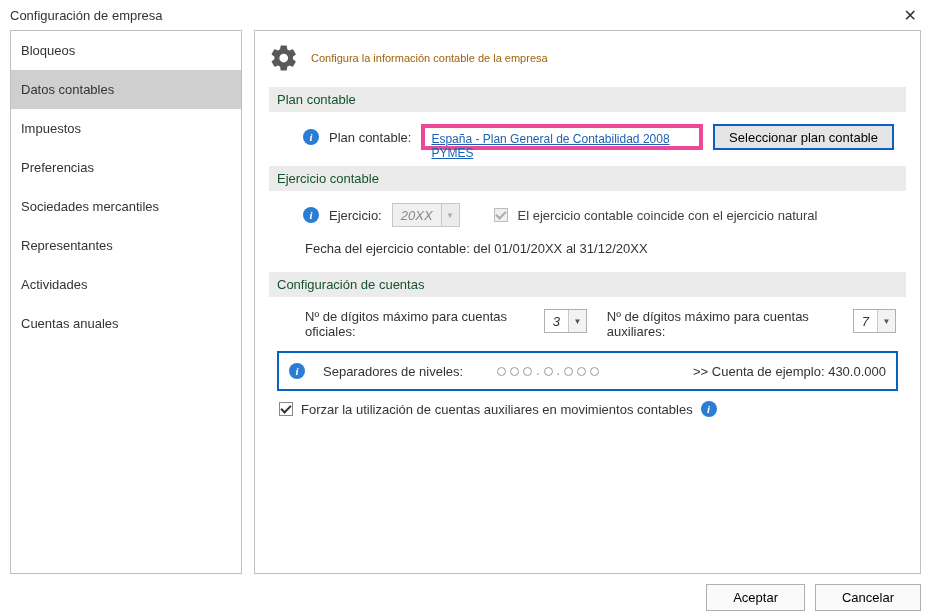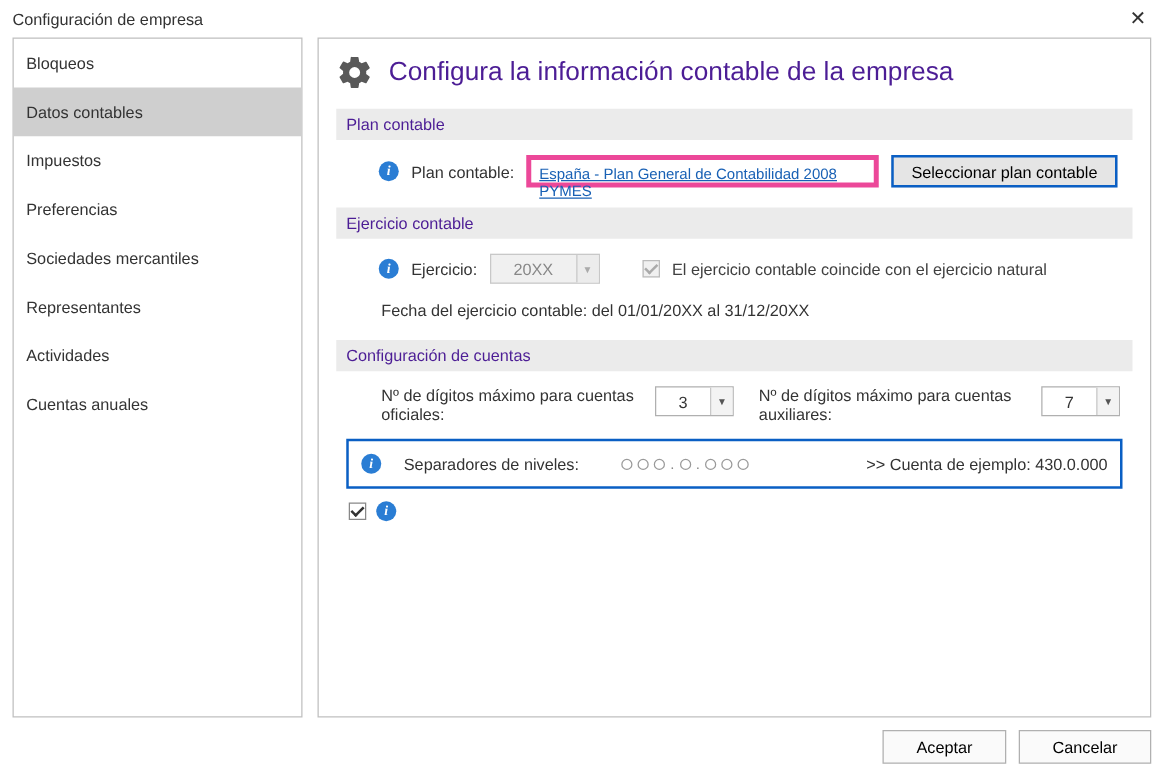--- a/index.html
+++ b/index.html
@@ -52,26 +52,26 @@
       padding: 12px 14px 14px 14px;
       overflow: hidden;
     }
     .page-header {
       display: flex;
       align-items: center;
       gap: 12px;
       margin-bottom: 14px;
     }
     .gear-svg { width: 30px; height: 30px; fill: #595959; }
-    .page-title { font-size: 21px; color: #4c1d95; }
+    .page-title { font-size: 11px; color: #a16207; }
     .section-header {
       background: #ebebeb;
       padding: 5px 8px;
       font-size: 13px;
-      color: #4c1d95;
+      color: #14532d;
     }
     .section-body {
       padding: 12px 12px 16px 34px;
     }
     .row {
       display: flex;
       align-items: center;
       gap: 10px;
     }
     .info-icon {
@@ -108,21 +108,21 @@
       height: 26px;
     }
     .select-box {
       display: inline-flex;
       align-items: center;
       border: 1px solid #b0b0b0;
       background: #fff;
       height: 24px;
     }
     .select-box.disabled { background: #f0f0f0; color: #888; border-color: #c8c8c8; }
-    .select-val { padding: 0 18px; font-size: 13px; min-width: 38px; }
+    .select-val { padding: 0 8px; font-size: 13px; min-width: 38px; font-style: italic; }
     .select-arrow {
       width: 18px; height: 100%;
       display: flex; align-items: center; justify-content: center;
       border-left: 1px solid #c8c8c8;
       background: #f3f3f3;
       font-size: 8px;
       color: #555;
     }
     .select-box.disabled .select-arrow { background: #ececec; color: #aaa; }
     .checkbox {
@@ -279,20 +279,21 @@
         <span class="dot-sep">.</span>
         <span class="circ"></span>
         <span class="circ"></span>
         <span class="circ"></span>
       </span>
       <span class="ejemplo">&gt;&gt; Cuenta de ejemplo: 430.0.000</span>
     </div>
 
     <div class="force-row">
       <span class="checkbox checked"></span>
+      <span class="label">Forzar la utilización de cuentas auxiliares en movimientos contables</span>
       <span class="info-icon">i</span>
     </div>
   </div>
 </div>
 
 <div class="footer">
   <button class="btn">Aceptar</button>
   <button class="btn">Cancelar</button>
 </div>
 

